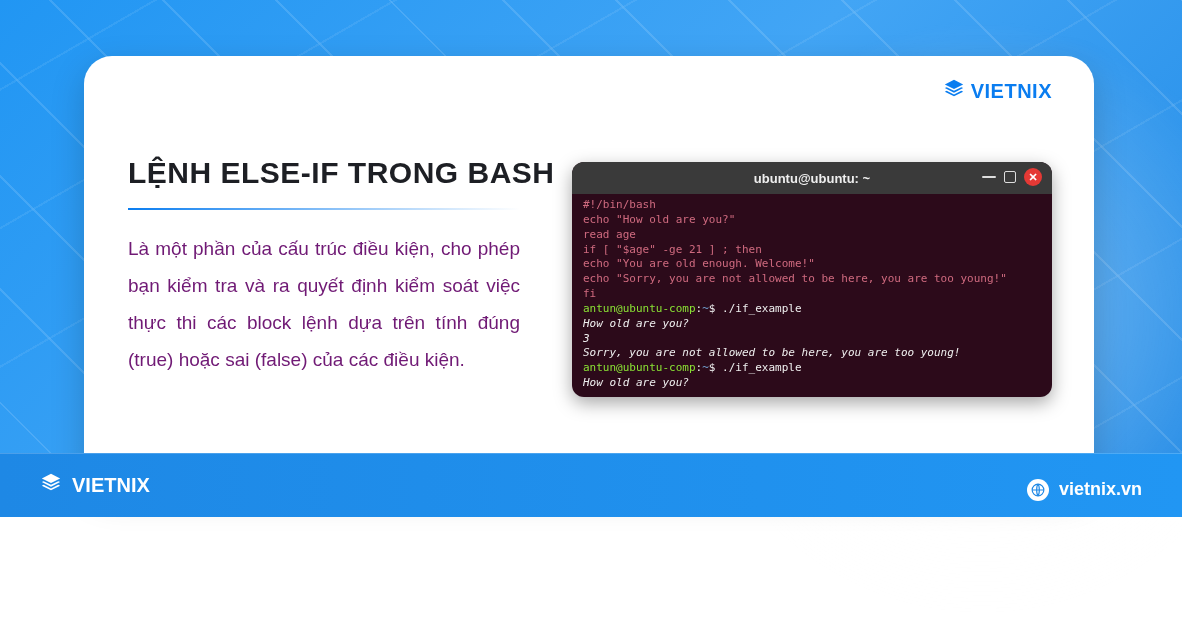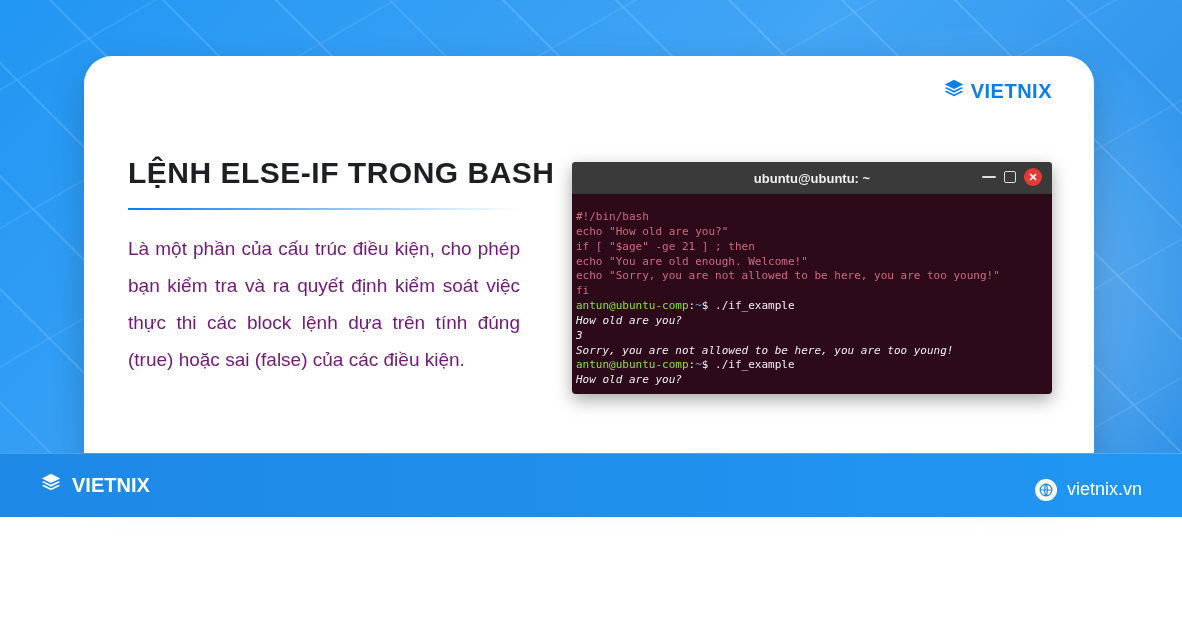--- a/index.html
+++ b/index.html
@@ -53,21 +53,21 @@
     width: 392px;
     font-size: 19px; color: #701a75; line-height: 1.95;
     text-align: justify;
   }
   
   .term {
     position: absolute;
     top: 106px; right: 42px;
     width: 480px;
     background: #2c0a1a;
-    border-radius: 4px;
+    border-radius: 12px;
     box-shadow: 0 6px 18px rgba(0,0,0,.35);
     color: #e2e2e2;
     font-family: "DejaVu Sans Mono", Menlo, Consolas, monospace;
     font-size: 11px;
     overflow: hidden;
   }
   .term-bar {
     background: #3a3a3a;
     height: 32px;
     display: flex; align-items: center; justify-content: center;
@@ -79,21 +79,21 @@
     position: absolute; right: 10px; top: 6px;
     display: flex; gap: 8px; align-items: center;
   }
   .ctrl-min { width: 14px; height: 2px; background: #ddd; border-radius: 1px; }
   .ctrl-max { width: 12px; height: 12px; border: 1.5px solid #ddd; border-radius: 2px; }
   .ctrl-close {
     width: 18px; height: 18px; border-radius: 50%; background: #E53935;
     display: flex; align-items: center; justify-content: center;
     color: #fff; font-size: 11px; font-weight: 700;
   }
-  .term-body { padding: 16px 4px 6px 4px; line-height: 1.35; }
+  .term-body { padding: 4px 4px 6px 4px; line-height: 1.35; margin-left: 7px; }
   .term-line { white-space: pre; }
   .red  { color: #cf6a7f; }
   .wht  { color: #eee; font-style: italic; }
 
   
   .footer {
     position: absolute; left: 0; bottom: 0;
     width: 100%; height: 64px;
     background: linear-gradient(to right, #1E88E5, #2196F3);
     display: flex; align-items: center; justify-content: space-between;
@@ -102,21 +102,21 @@
   }
   .footer-left, .footer-right {
     display: flex; align-items: center; gap: 10px;
     color: #fff; font-weight: 700; font-size: 20px;
   }
   .footer-right .globe {
     width: 22px; height: 22px; border-radius: 50%;
     background: #fff; display: flex; align-items: center; justify-content: center;
     color: #1E88E5;
   }
-  .footer-right span { font-weight: 400; font-size: 18px; margin-top: 8px; }
+  .footer-right span { font-weight: 700; font-size: 18px; margin-top: 8px; }
   .layers path { fill: #0a7df0; }
   .layers-white path { fill: #fff; }
 </style>
 </head>
 <body>
 
 <div class="root">
   <div class="bg-lines"></div>
   <div class="bg-glow"></div>
 
@@ -142,20 +142,21 @@
         <span>ubuntu@ubuntu: ~</span>
         <div class="term-ctrls">
           <span class="ctrl-min"></span>
           <span class="ctrl-max"></span>
           <span class="ctrl-close">✕</span>
         </div>
       </div>
       <div class="term-body" id="term-body">
           <div class="term-line red">#!/bin/bash</div>
           <div class="term-line red">echo "How old are you?"</div>
+          <div class="term-line red">read age</div>
           <div class="term-line red">if [ "$age" -ge 21 ] ; then</div>
           <div class="term-line red">echo "You are old enough. Welcome!"</div>
           <div class="term-line red">echo "Sorry, you are not allowed to be here, you are too young!"</div>
           <div class="term-line red">fi</div>
           <div class="term-line"><span style="color: rgb(138, 226, 52);">antun@ubuntu-comp</span><span style="color: rgb(238, 238, 238);">:</span><span style="color: rgb(114, 159, 207);">~</span><span style="color: rgb(238, 238, 238);">$ ./if_example</span></div>
           <div class="term-line wht">How old are you?</div>
           <div class="term-line wht">3</div>
           <div class="term-line wht">Sorry, you are not allowed to be here, you are too young!</div>
           <div class="term-line"><span style="color: rgb(138, 226, 52);">antun@ubuntu-comp</span><span style="color: rgb(238, 238, 238);">:</span><span style="color: rgb(114, 159, 207);">~</span><span style="color: rgb(238, 238, 238);">$ ./if_example</span></div>
           <div class="term-line wht">How old are you?</div>

